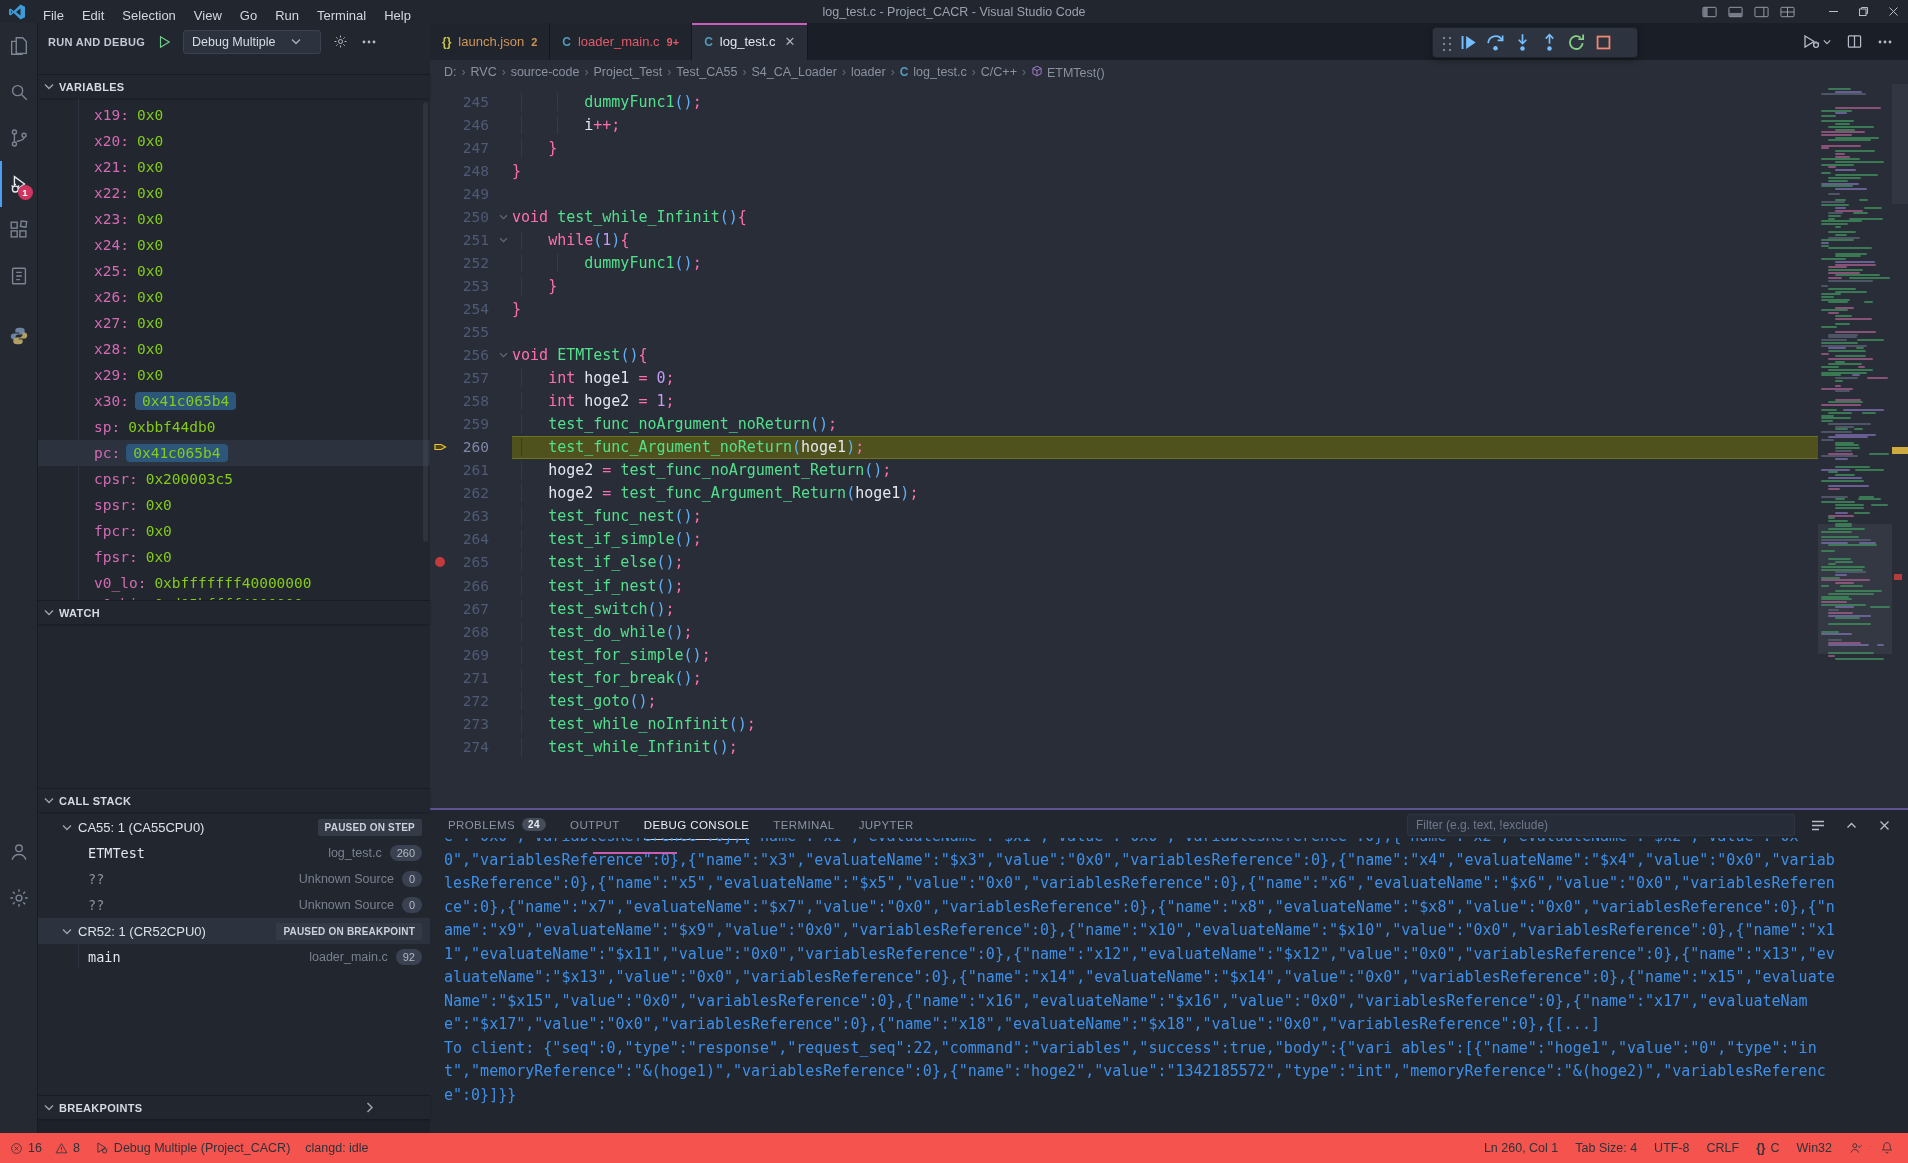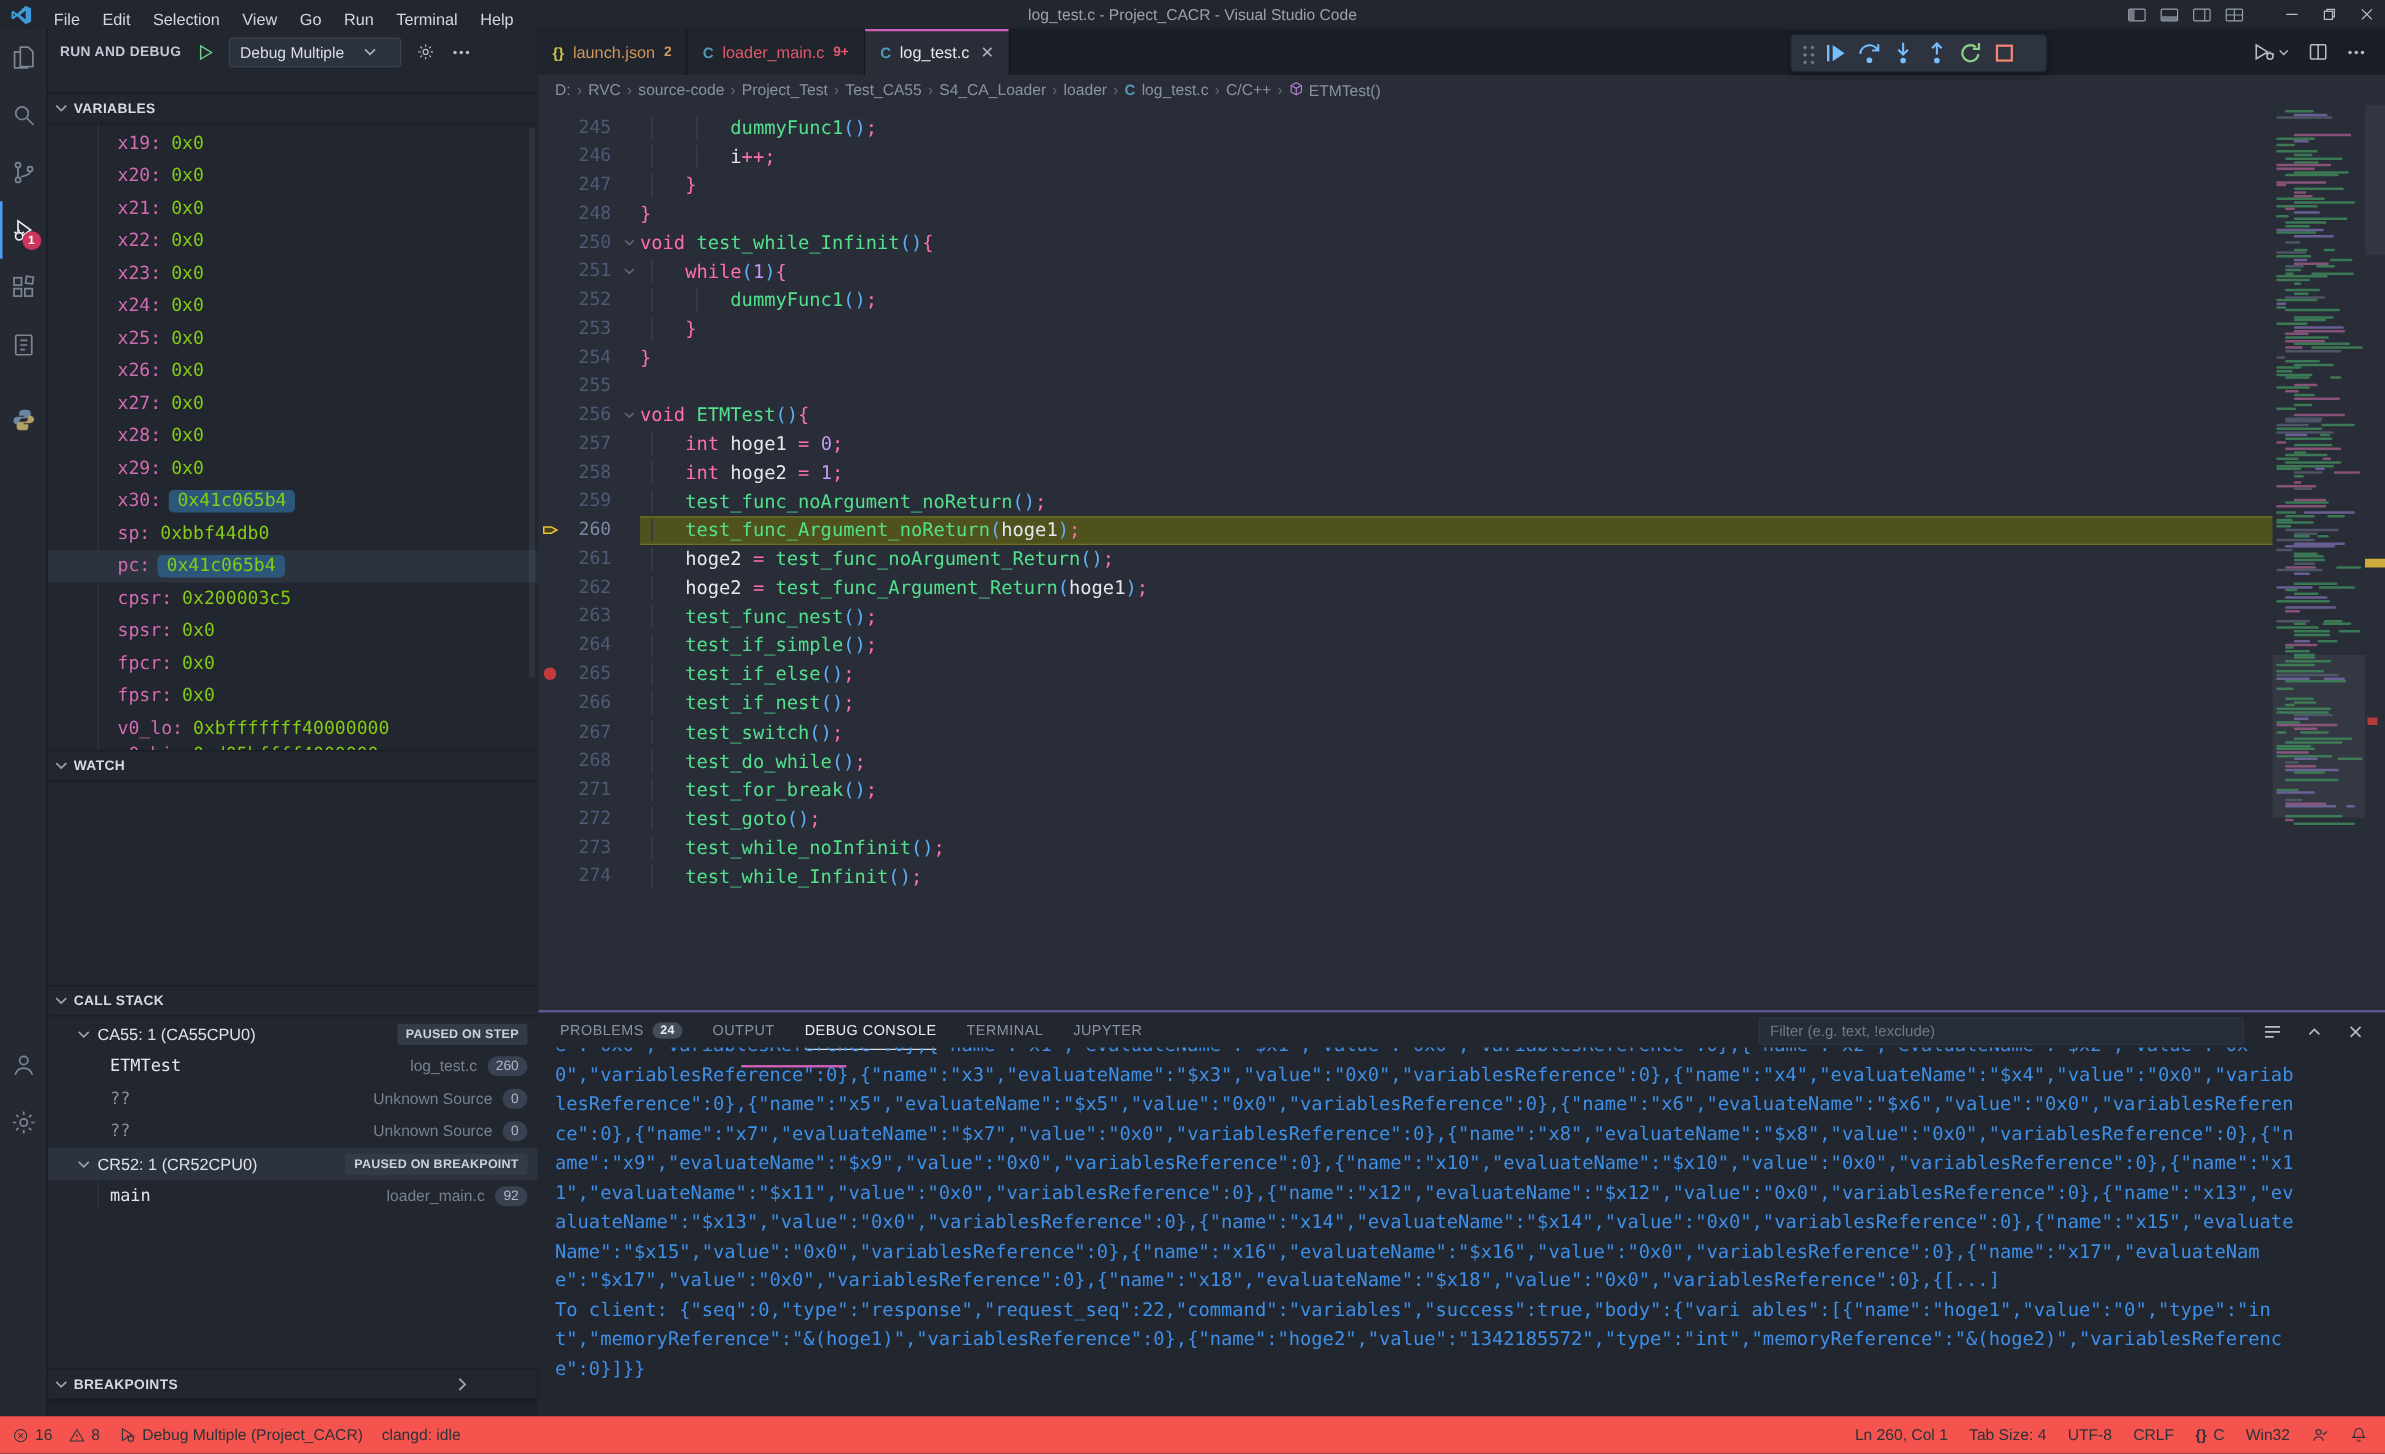--- a/index.html
+++ b/index.html
@@ -551,20 +551,28 @@
         <div class="gutter">
           <span class="gmark"></span>
           <span class="gnum">248</span>
           <span class="gfold"></span>
         </div>
         <span class="code-text"><span class="tk-kw">}</span></span>
       </div>
       <div class="row">
         <div class="gutter">
           <span class="gmark"></span>
+          <span class="gnum">249</span>
+          <span class="gfold"></span>
+        </div>
+        <span class="code-text"></span>
+      </div>
+      <div class="row">
+        <div class="gutter">
+          <span class="gmark"></span>
           <span class="gnum">250</span>
           <span class="gfold">
             <svg width="9" height="6" viewBox="0 0 10 7" fill="none" stroke="currentColor" stroke-width="1.4">
               <path d="M1 1.5l4 4 4-4"></path>
             </svg>
           </span>
         </div>
         <span class="code-text"><span class="tk-kw">void </span><span class="tk-fn">test_while_Infinit</span><span class="tk-pa">()</span><span class="tk-kw">{</span></span>
       </div>
       <div class="row">
@@ -718,20 +726,28 @@
         </div>
         <span class="code-text"><span class="tk-sp">    </span><span class="tk-fn">test_switch</span><span class="tk-pa">()</span><span class="tk-kw">;</span></span>
       </div>
       <div class="row">
         <div class="gutter">
           <span class="gmark"></span>
           <span class="gnum">268</span>
           <span class="gfold"></span>
         </div>
         <span class="code-text"><span class="tk-sp">    </span><span class="tk-fn">test_do_while</span><span class="tk-pa">()</span><span class="tk-kw">;</span></span>
+      </div>
+      <div class="row">
+        <div class="gutter">
+          <span class="gmark"></span>
+          <span class="gnum">269</span>
+          <span class="gfold"></span>
+        </div>
+        <span class="code-text"><span class="tk-sp">    </span><span class="tk-fn">test_for_simple</span><span class="tk-pa">()</span><span class="tk-kw">;</span></span>
       </div>
       <div class="row">
         <div class="gutter">
           <span class="gmark"></span>
           <span class="gnum">271</span>
           <span class="gfold"></span>
         </div>
         <span class="code-text"><span class="tk-sp">    </span><span class="tk-fn">test_for_break</span><span class="tk-pa">()</span><span class="tk-kw">;</span></span>
       </div>
       <div class="row">

